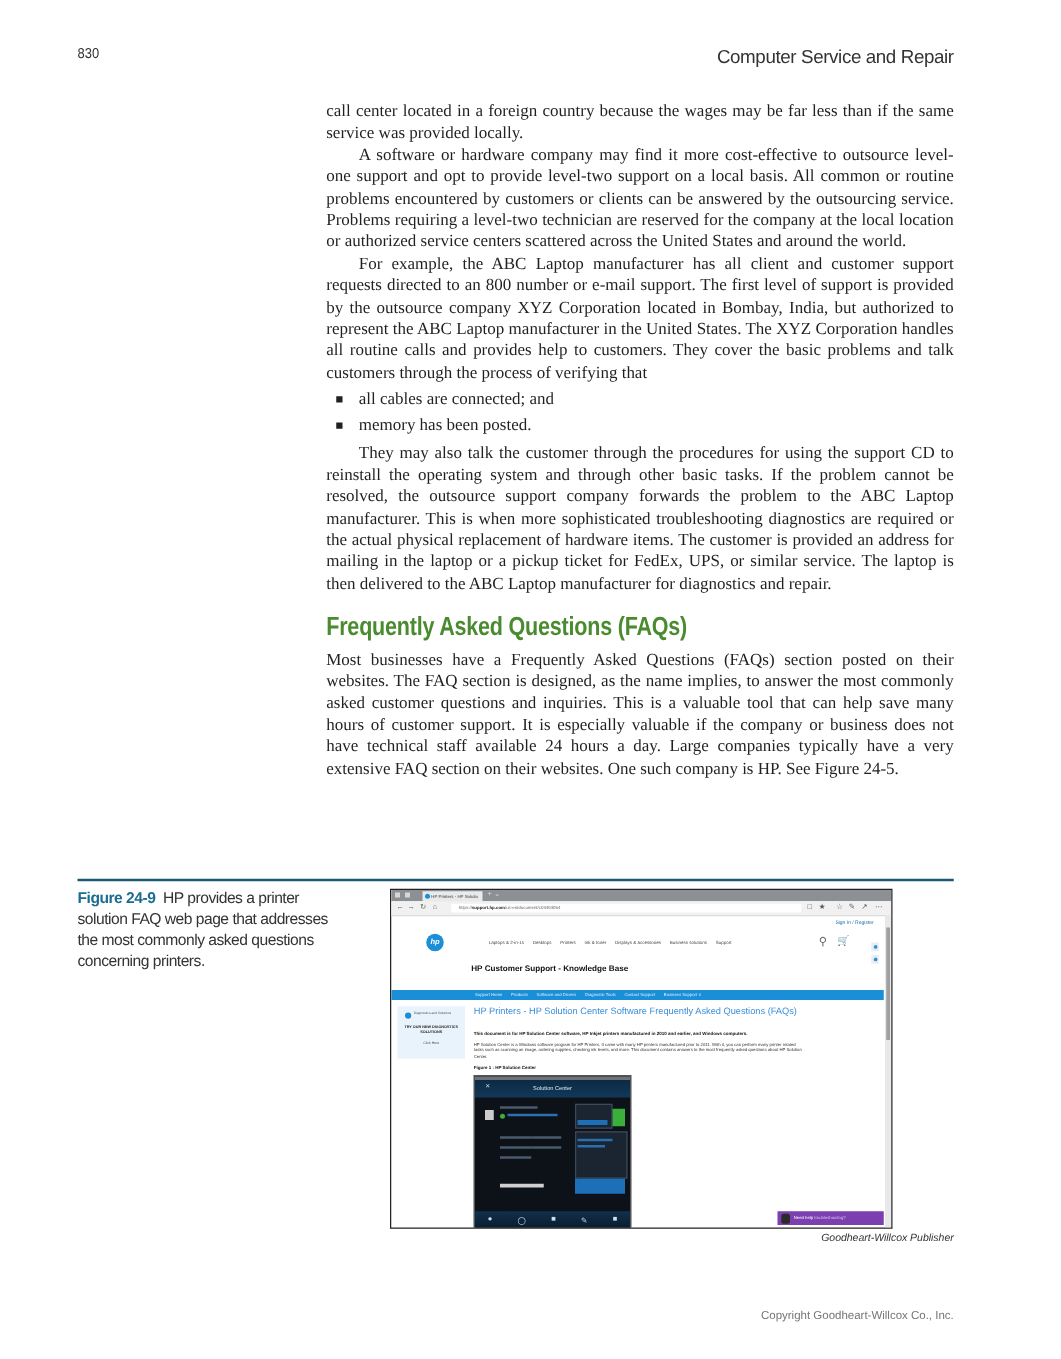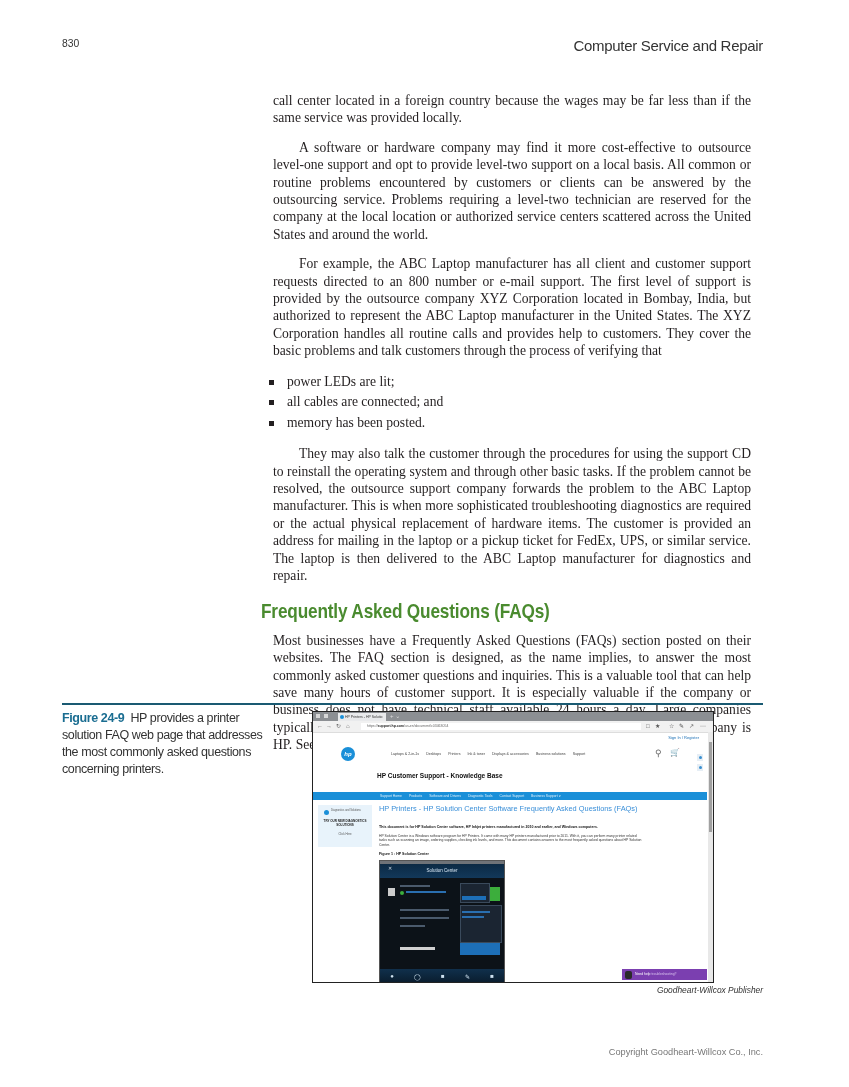--- a/index.html
+++ b/index.html
@@ -1,20 +1,20 @@
 <!DOCTYPE html>
 <html><head>
 <meta charset="utf-8">
 <style>
   html, body { margin: 0; padding: 0; background: #ffffff; }
   body { width: 849px; height: 1087px; position: relative; overflow: hidden; font-family: "Liberation Serif", serif; color: #231f20; }
   .running-head { position: absolute; top: 37px; left: 62px; right: 85px; height: 16px; font-family: "Liberation Sans", sans-serif; font-size: 11.5px; color: #333; transform: scaleX(0.9); transform-origin: left; }
   .rh-right { position: absolute; top: 37px; right: 86px; font-family: "Liberation Sans Narrow", "Liberation Sans", sans-serif; font-size: 15px; color: #333; letter-spacing: -0.3px; }
   .body-text { position: absolute; left: 261px; top: 80px; width: 502px; font-size: 13.6px; line-height: 17.4px; text-align: justify; }
-  .body-text p { margin: 12px; }
+  .body-text p { margin: 0; }
   .indent { text-indent: 26px; }
   ul.bullets { margin: 3px 0 3px 0; padding: 0; list-style: none; }
   ul.bullets li { position: relative; padding-left: 26px; line-height: 20.5px; }
   ul.bullets li .sq { position: absolute; left: 8px; top: 8px; width: 5px; height: 5px; background: #231f20; }
   .heading { font-family: "Liberation Sans", sans-serif; font-weight: bold; color: #4a8b2f; font-size: 21px; margin: 18px 0 8px 0; transform: scaleX(0.82); transform-origin: left; white-space: nowrap; letter-spacing: -0.2px; }
   .figure-rule { position: absolute; left: 62px; top: 703px; width: 701px; height: 2px; background: #1a5a72; }
   .figure-caption { position: absolute; left: 62px; top: 710px; width: 210px; font-family: "Liberation Sans", sans-serif; font-size: 12.5px; line-height: 17px; color: #333; letter-spacing: -0.4px; }
   .figure-caption .fig-label { font-weight: bold; color: #1a6d91; }
   .screenshot { position: absolute; left: 312px; top: 711px; width: 400px; height: 270px; border: 1.5px solid #222; background: #fff; overflow: hidden; font-family: "Liberation Sans", sans-serif; }
   .tabbar { height: 9px; background: #8c8f93; position: relative; }
@@ -67,21 +67,20 @@
 <div>
   <span class="running-head">830</span>
   <span class="rh-right">Computer Service and Repair</span>
 </div>
 
 <div class="body-text">
   <p>call center located in a foreign country because the wages may be far less than if the same service was provided locally.</p>
   <p class="indent">A software or hardware company may find it more cost-effective to outsource level-one support and opt to provide level-two support on a local basis. All common or routine problems encountered by customers or clients can be answered by the outsourcing service. Problems requiring a level-two technician are reserved for the company at the local location or authorized service centers scattered across the United States and around the world.</p>
   <p class="indent">For example, the ABC Laptop manufacturer has all client and customer support requests directed to an 800 number or e-mail support. The first level of support is provided by the outsource company XYZ Corporation located in Bombay, India, but authorized to represent the ABC Laptop manufacturer in the United States. The XYZ Corporation handles all routine calls and provides help to customers. They cover the basic problems and talk customers through the process of verifying that</p>
   <ul class="bullets">
-    <li><span class="sq"></span><span>power LEDs are lit;</span></li>
     <li><span class="sq"></span><span>all cables are connected; and</span></li>
     <li><span class="sq"></span><span>memory has been posted.</span></li>
   </ul>
   <p class="indent">They may also talk the customer through the procedures for using the support CD to reinstall the operating system and through other basic tasks. If the problem cannot be resolved, the outsource support company forwards the problem to the ABC Laptop manufacturer. This is when more sophisticated troubleshooting diagnostics are required or the actual physical replacement of hardware items. The customer is provided an address for mailing in the laptop or a pickup ticket for FedEx, UPS, or similar service. The laptop is then delivered to the ABC Laptop manufacturer for diagnostics and repair.</p>
   <div class="heading">Frequently Asked Questions (FAQs)</div>
   <p>Most businesses have a Frequently Asked Questions (FAQs) section posted on their websites. The FAQ section is designed, as the name implies, to answer the most commonly asked customer questions and inquiries. This is a valuable tool that can help save many hours of customer support. It is especially valuable if the company or business does not have technical staff available 24 hours a day. Large companies typically have a very extensive FAQ section on their websites. One such company is HP. See Figure 24-5.</p>
 </div>
 
 <div class="figure-rule"></div>
 

